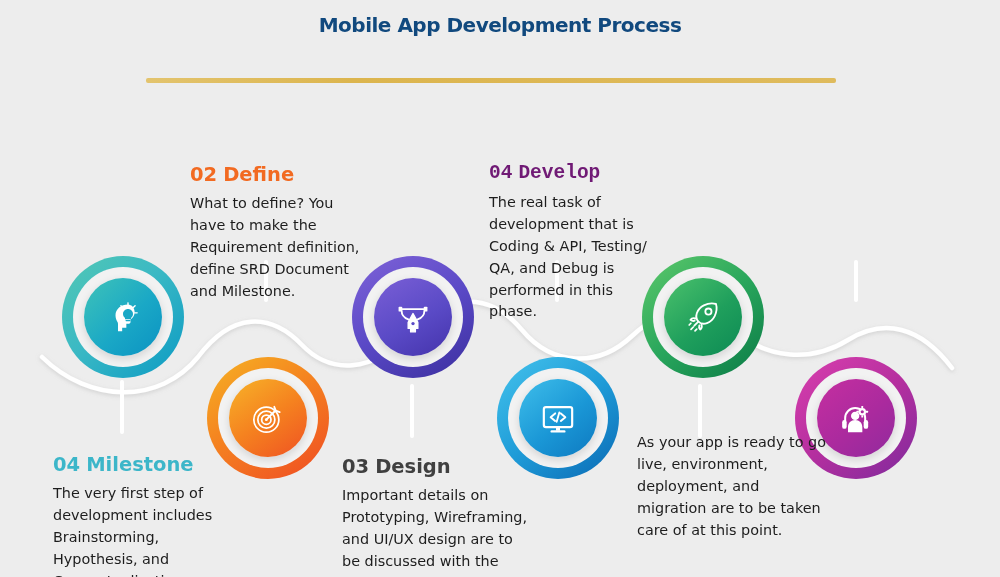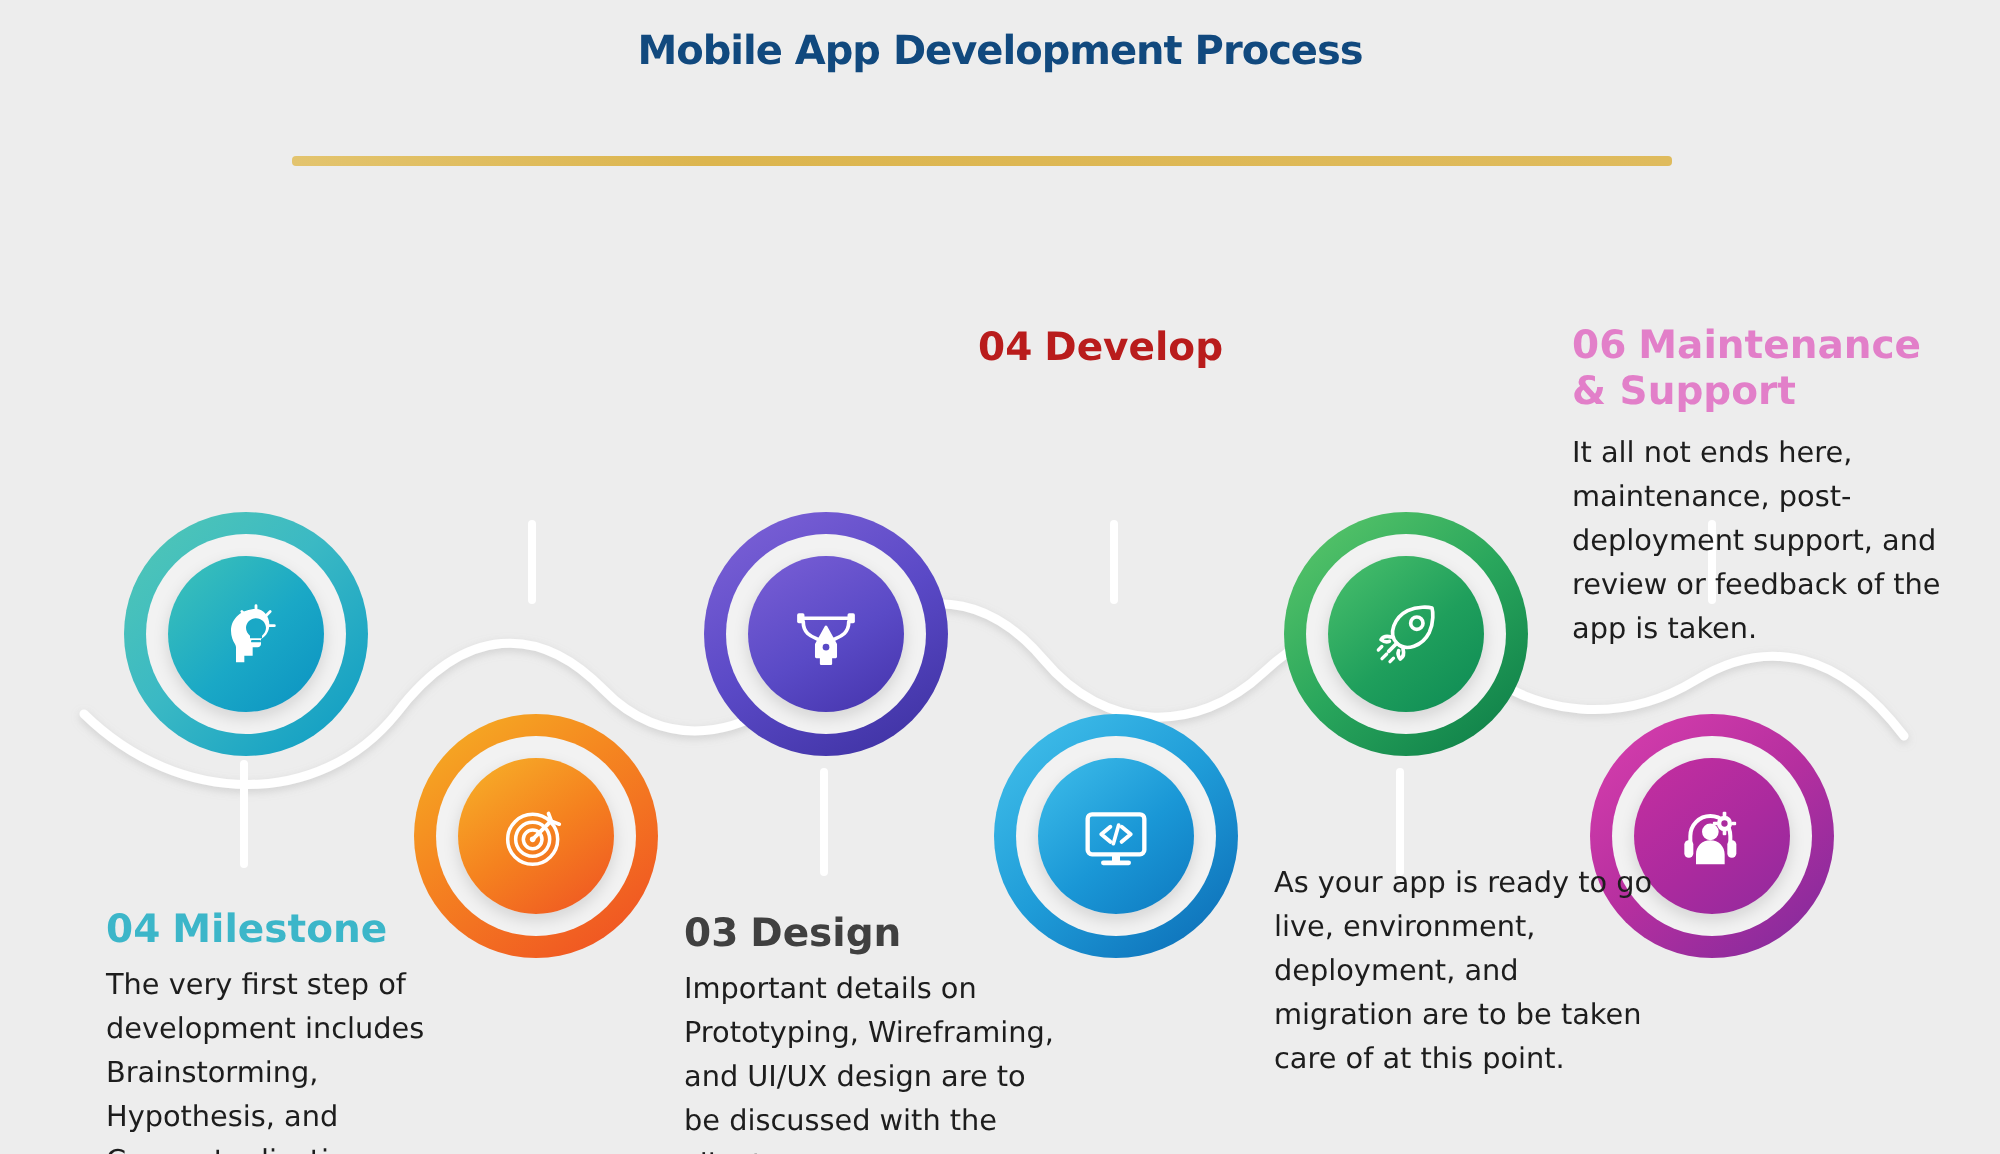--- a/index.html
+++ b/index.html
@@ -267,39 +267,39 @@
     </div>
   </div>
 
   <div class="step-text" style="left:53px; top:430px; width:182px;">
     <div class="step-head" style="color: rgb(60, 182, 201);">
       <span class="step-num">04</span><span>Milestone</span>
     </div>
     <p class="step-body">The very first step of development includes Brainstorming, Hypothesis, and Conceptualization.</p>
   </div>
 
+  <div class="step-text" style="left:190px; top:140px; width:172px;">
+    <div class="step-head" style="color: rgb(242, 106, 33);">
+      <span class="step-num">02</span><span>Define</span>
+    </div>
+    <p class="step-body">What to define? You have to make the Requirement definition, define SRD Document and Milestone.</p>
+  </div>
 
   <div class="step-text" style="left:342px; top:432px; width:186px;">
     <div class="step-head" style="color: #404040;">
       <span class="step-num">03</span><span>Design</span>
     </div>
     <p class="step-body">Important details on Prototyping, Wireframing, and UI/UX design are to be discussed with the client.</p>
   </div>
 
   <div class="step-text" style="left:489px; top:139px; width:172px;">
-    <div class="step-head" style="color: #b91c1c;">
+    <div class="step-head" style="color: #701a75; font-family: Liberation Mono, monospace;">
       <span class="step-num">04</span><span>Develop</span>
     </div>
+    <p class="step-body">The real task of development that is Coding &amp; API, Testing/ QA, and Debug is performed in this phase.</p>
   </div>
 
   <div class="step-text" style="left:637px; top:432px; width:190px;">
     <p class="step-body">As your app is ready to go live, environment, deployment, and migration are to be taken care of at this point.</p>
   </div>
 
-  <div class="step-text" style="left:786px; top:138px; width:186px;">
-    <div class="step-head" style="margin-bottom: 10px; color: rgb(226, 127, 201);">
-      <span class="step-num">06</span><span>Maintenance
-&amp; Support</span>
-    </div>
-    <p class="step-body">It all not ends here, maintenance, post-deployment support, and review or feedback of the app is taken.</p>
-  </div>
 
 </div>
 
 </body></html>

